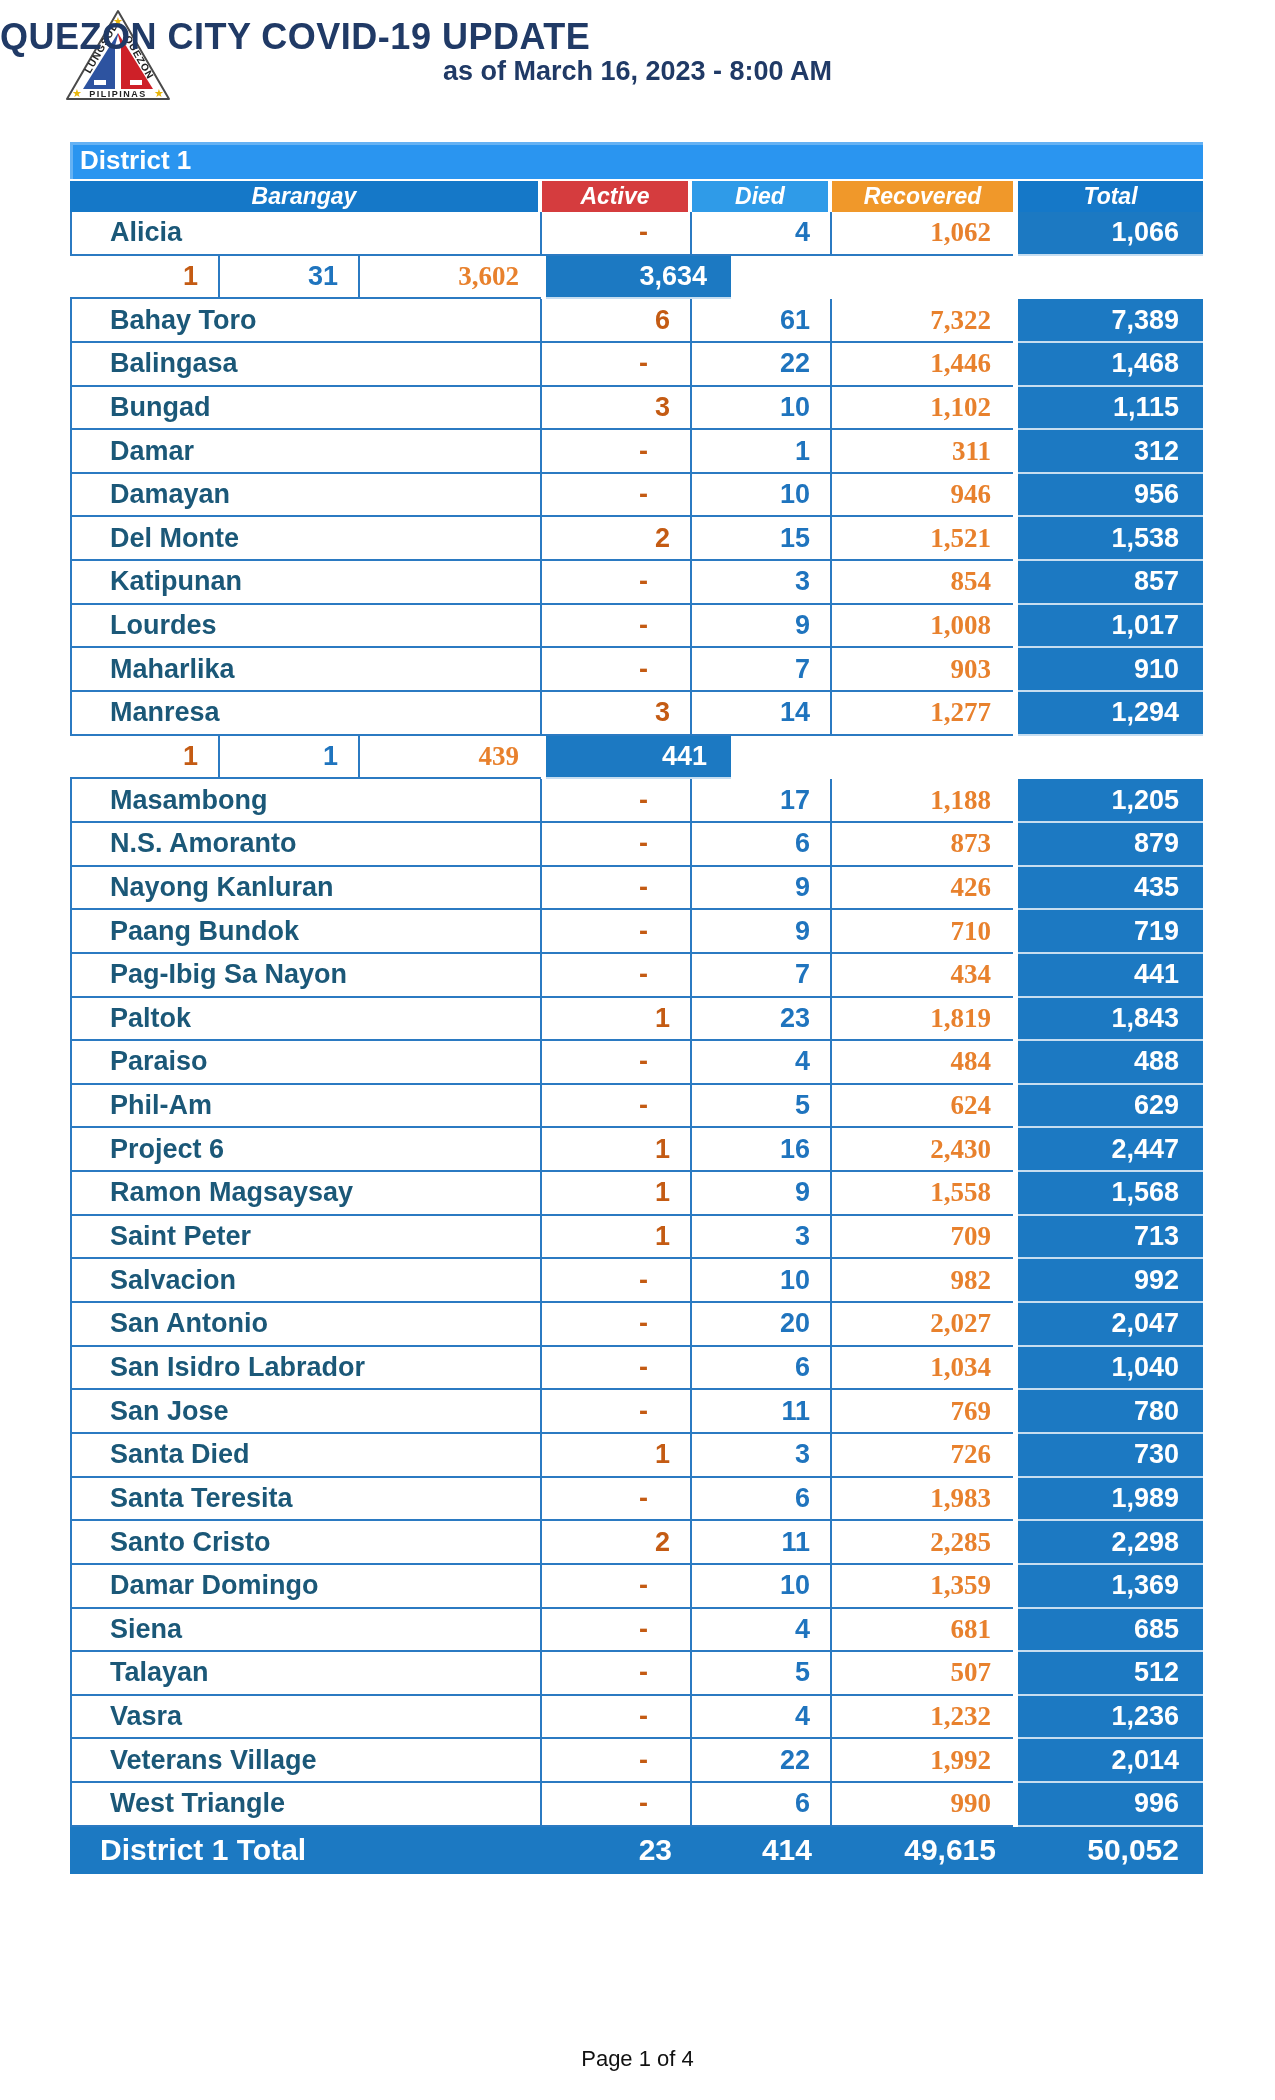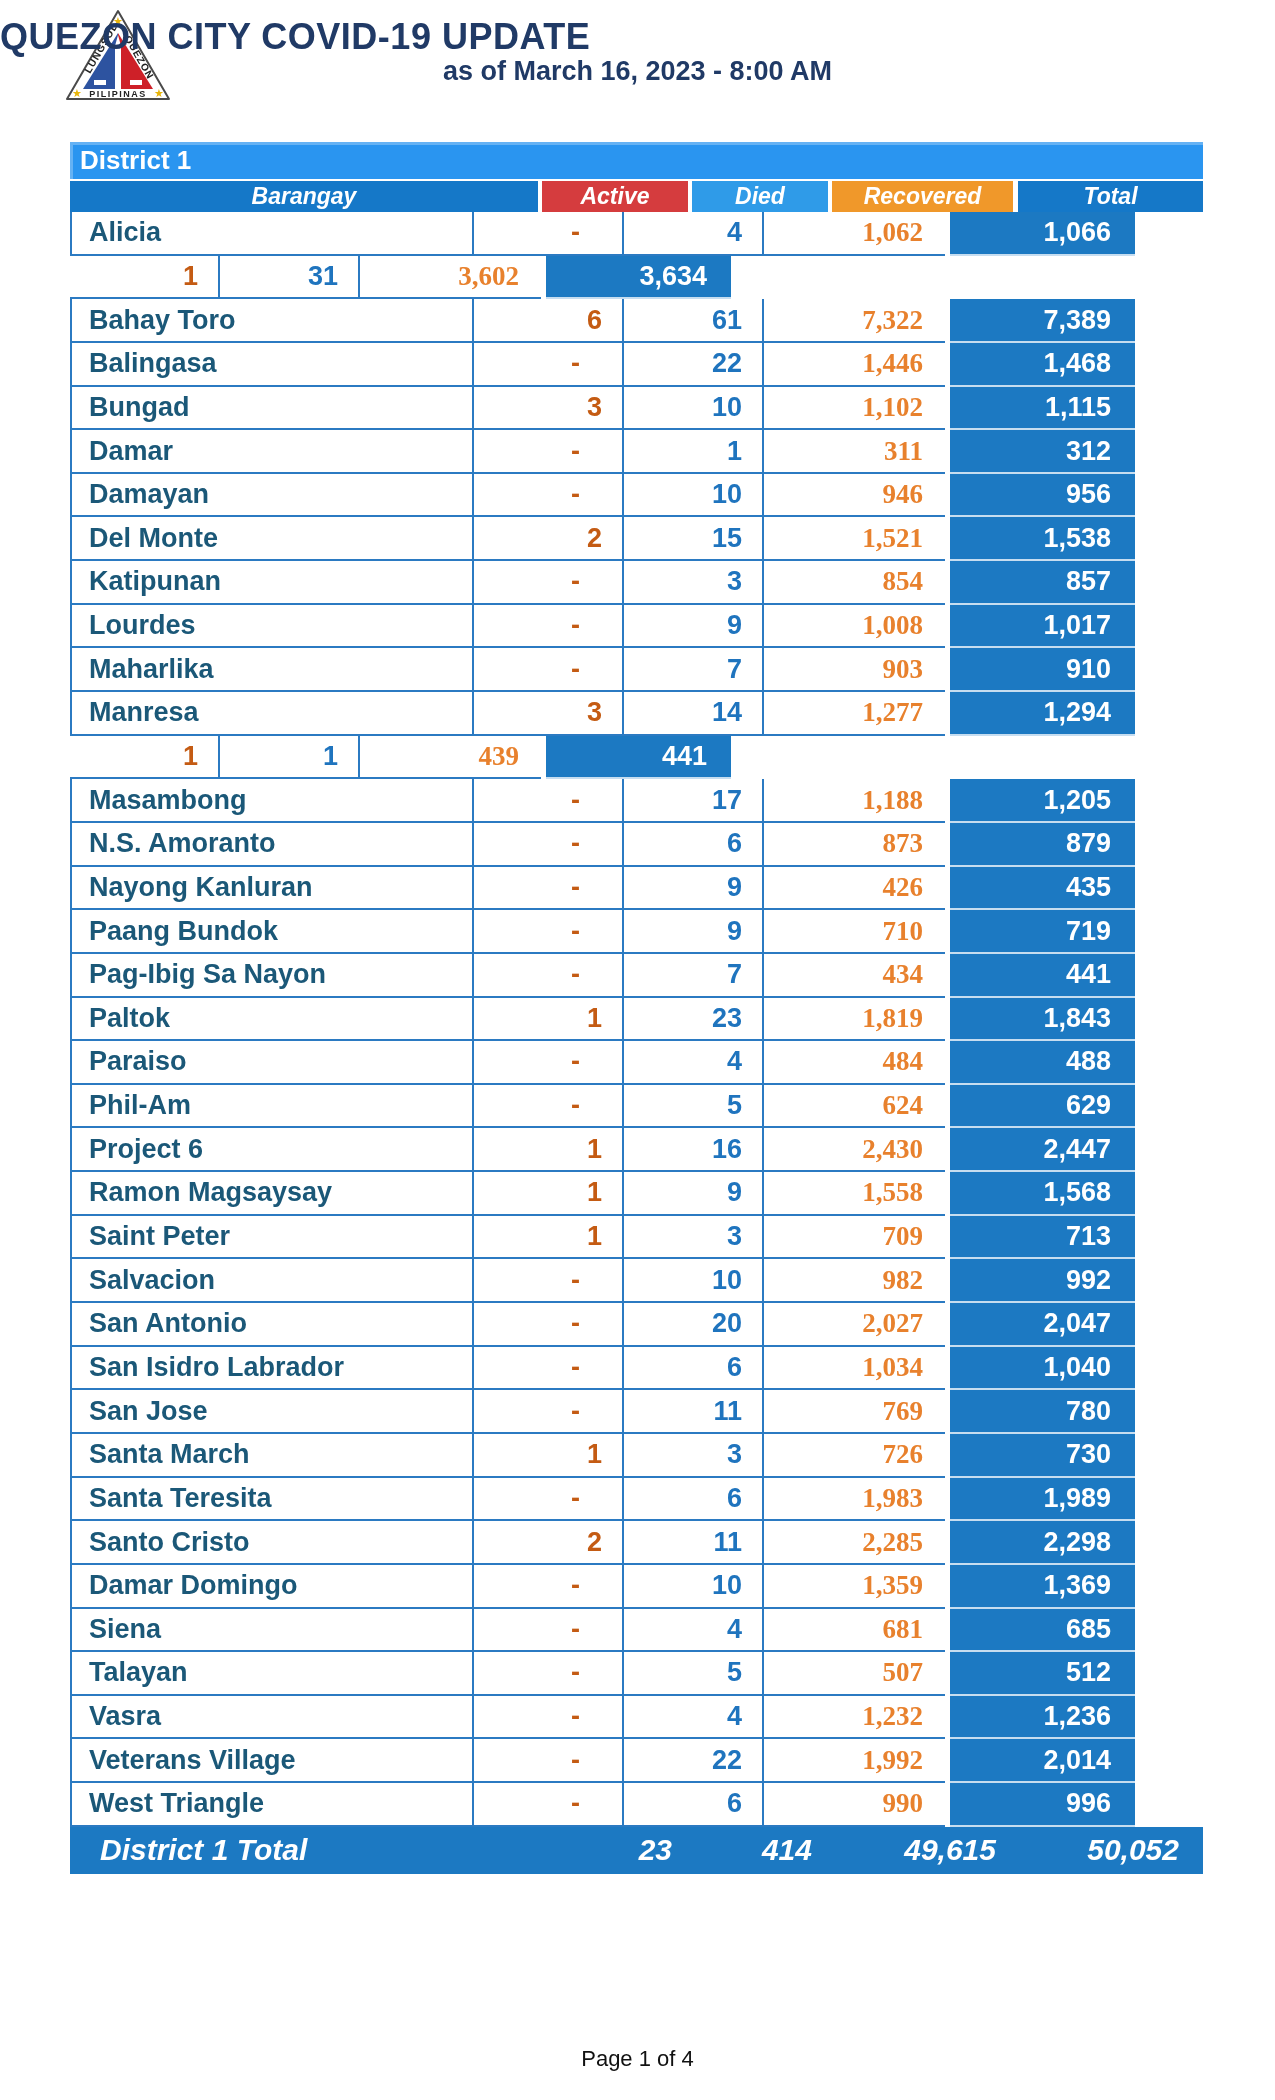--- a/index.html
+++ b/index.html
@@ -38,21 +38,21 @@
   .th-died      { width:140px; background:#2F9BE8; border-right:4px solid #fff; }
   .th-recovered { width:181px; background:#F0982A; margin-right:5px; }
   .th-total     { width:185px; background:#1578C8; }
 
   .tr { display:flex; height:43.65px; }
   .td {
     box-sizing:border-box; display:flex; align-items:center;
     font-weight:bold; font-size:27px; background:#fff;
   }
   .td-barangay {
-    width:404px; color:#1B5878; padding-left:17px; justify-content:flex-start;
+    width:472px; color:#1B5878; padding-left:38px; justify-content:flex-start;
     border-left:2px solid #2B7AC2; border-right:2px solid #2B7AC2; border-bottom:2px solid #2B7AC2;
   }
   .td-active {
     width:150px; color:#C45B13; justify-content:flex-end; padding-right:20px;
     border-right:2px solid #2B7AC2; border-bottom:2px solid #2B7AC2;
   }
   .td-active.is-dash { padding-right:42px; }
   .td-died {
     width:140px; color:#1F74BE; justify-content:flex-end; padding-right:20px;
     border-right:2px solid #2B7AC2; border-bottom:2px solid #2B7AC2;
@@ -61,21 +61,21 @@
     width:181px; color:#E8812D; justify-content:flex-end; padding-right:22px;
     margin-right:5px; border-bottom:2px solid #2B7AC2;font-family:Liberation Serif, serif;
   }
   .td-total {
     width:185px; color:#ffffff; background:#1C79C2; justify-content:flex-end;
     padding-right:24px; border-bottom:2px solid rgba(255,255,255,0.75);
   }
 
   .total-row {
     display:flex; height:47px; background:#1C79C2; color:#fff;
-    font-weight:bold; font-style:italic; font-size:30px;
+    font-weight:bold; font-size:30px;
   }
   .total-cell { box-sizing:border-box; display:flex; align-items:center; }
   .total-label     { width:472px; padding-left:30px; justify-content:flex-start; }
   .total-active    { width:150px; justify-content:flex-end; padding-right:20px; }
   .total-died      { width:140px; justify-content:flex-end; padding-right:20px; }
   .total-recovered { width:186px; justify-content:flex-end; padding-right:22px; }
   .total-total     { width:185px; justify-content:flex-end; padding-right:24px; }
 
   
   .page-footer {
@@ -335,21 +335,21 @@
 
   <div class="tr">
     <div class="td td-barangay">San Jose</div>
     <div class="td td-active is-dash">-</div>
     <div class="td td-died">11</div>
     <div class="td td-recovered">769</div>
     <div class="td td-total">780</div>
   </div>
 
   <div class="tr">
-    <div class="td td-barangay">Santa March</div>
+    <div class="td td-barangay">Santa Died</div>
     <div class="td td-active">1</div>
     <div class="td td-died">3</div>
     <div class="td td-recovered">726</div>
     <div class="td td-total">730</div>
   </div>
 
   <div class="tr">
     <div class="td td-barangay">Santa Teresita</div>
     <div class="td td-active is-dash">-</div>
     <div class="td td-died">6</div>

